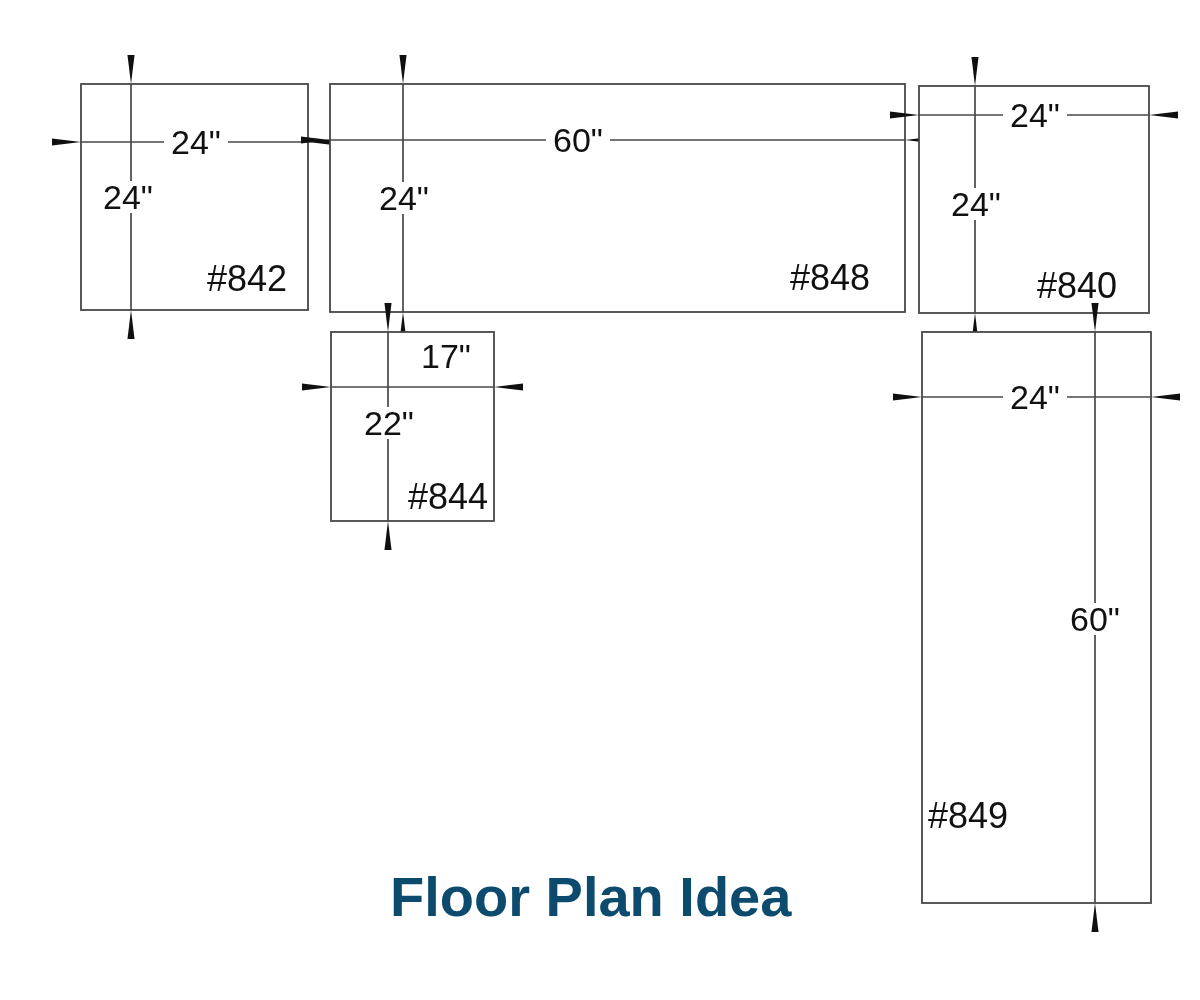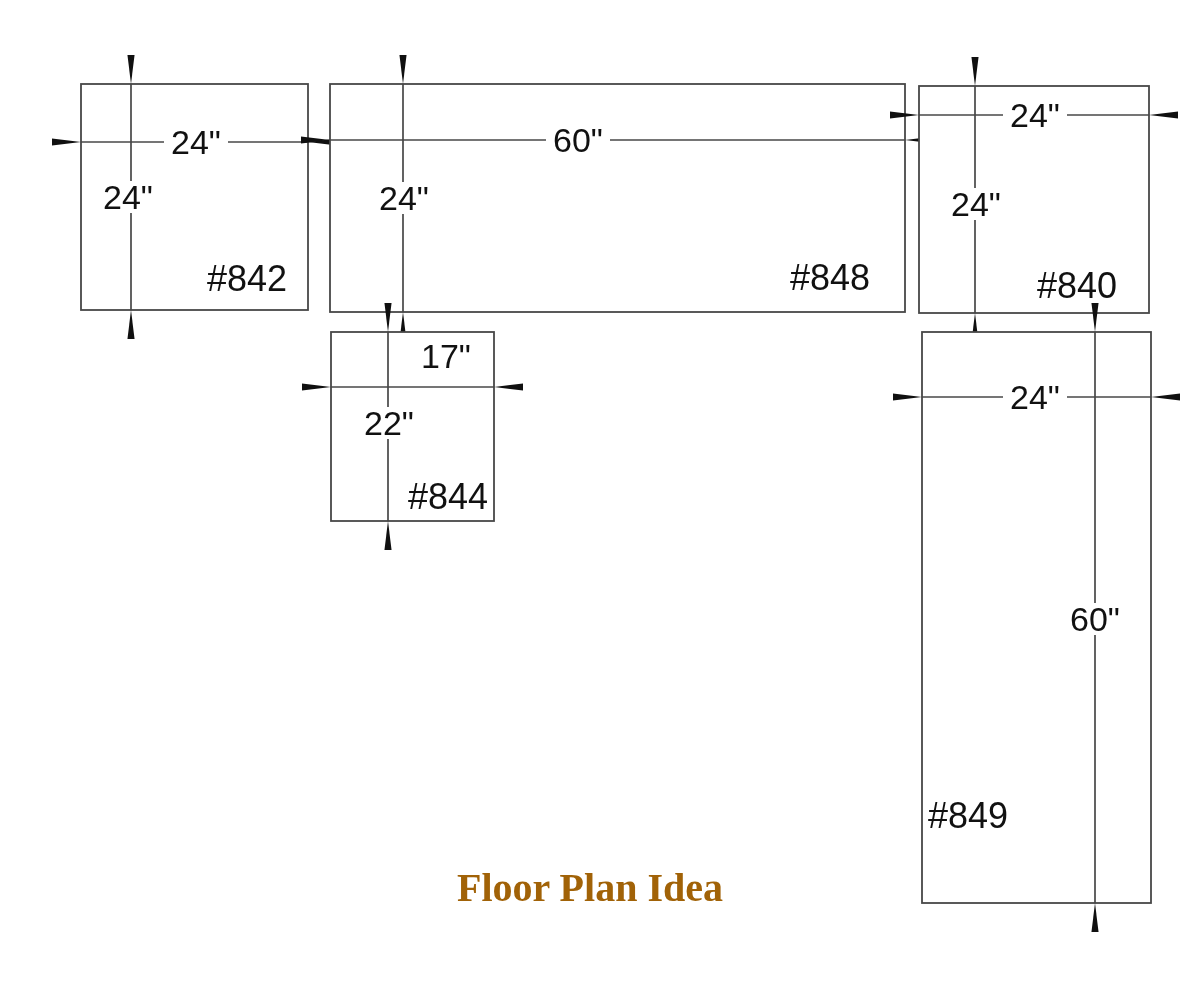--- a/index.html
+++ b/index.html
@@ -41,24 +41,24 @@
     font-size: 36px;
     fill: #111111;
     dominant-baseline: central;
   }
   .title {
     position: absolute;
     left: 390px;
     top: 864px;
     width: 400px;
     text-align: center;
-    font-family: Liberation Serif, serif;
+    font-family: Liberation Sans, sans-serif;
     font-weight: bold;
-    font-size: 40px;
-    color: #a16207;
+    font-size: 56px;
+    color: #0c4a6e;
     white-space: nowrap;
   }
 </style>
 </head>
 <body>
 
 <div class="canvas">
 
   <svg width="1200" height="1000" viewBox="0 0 1200 1000">
     <defs>

